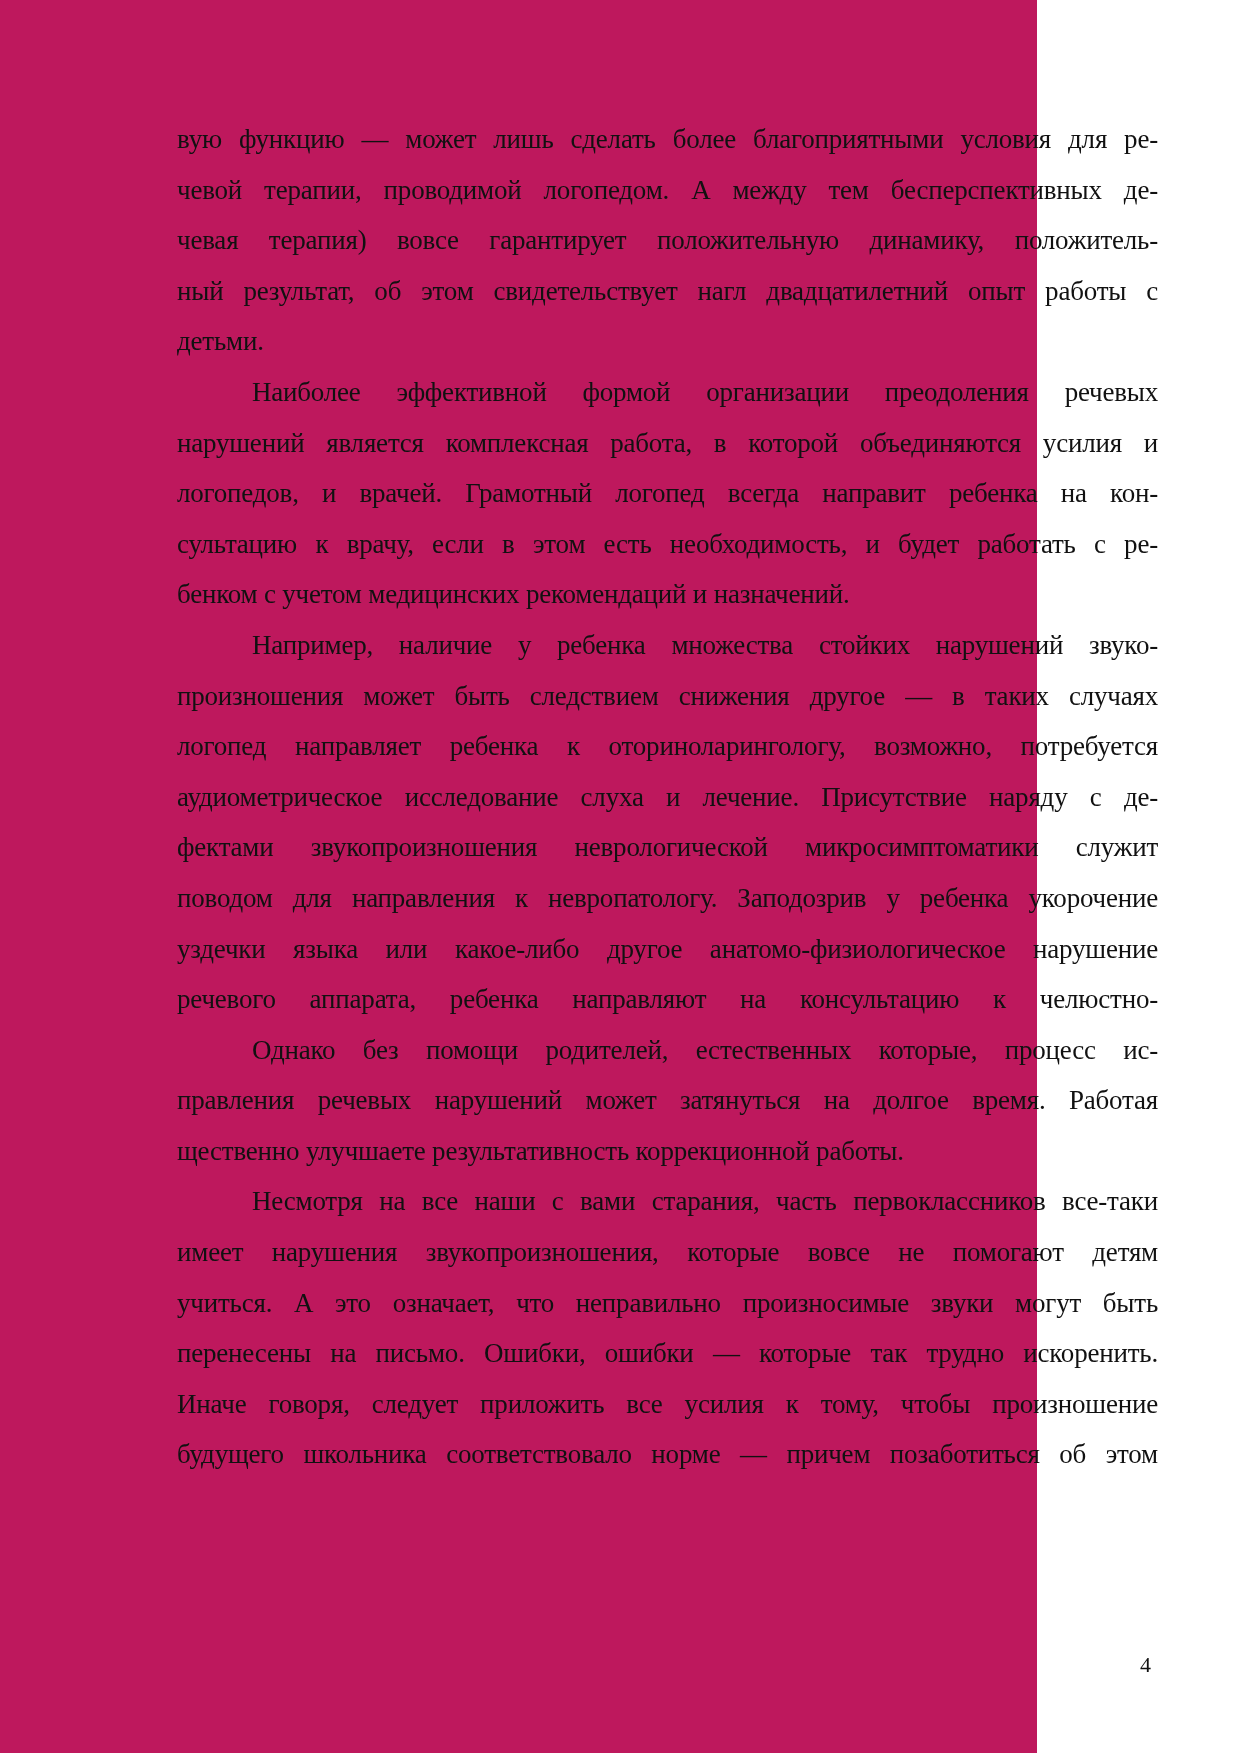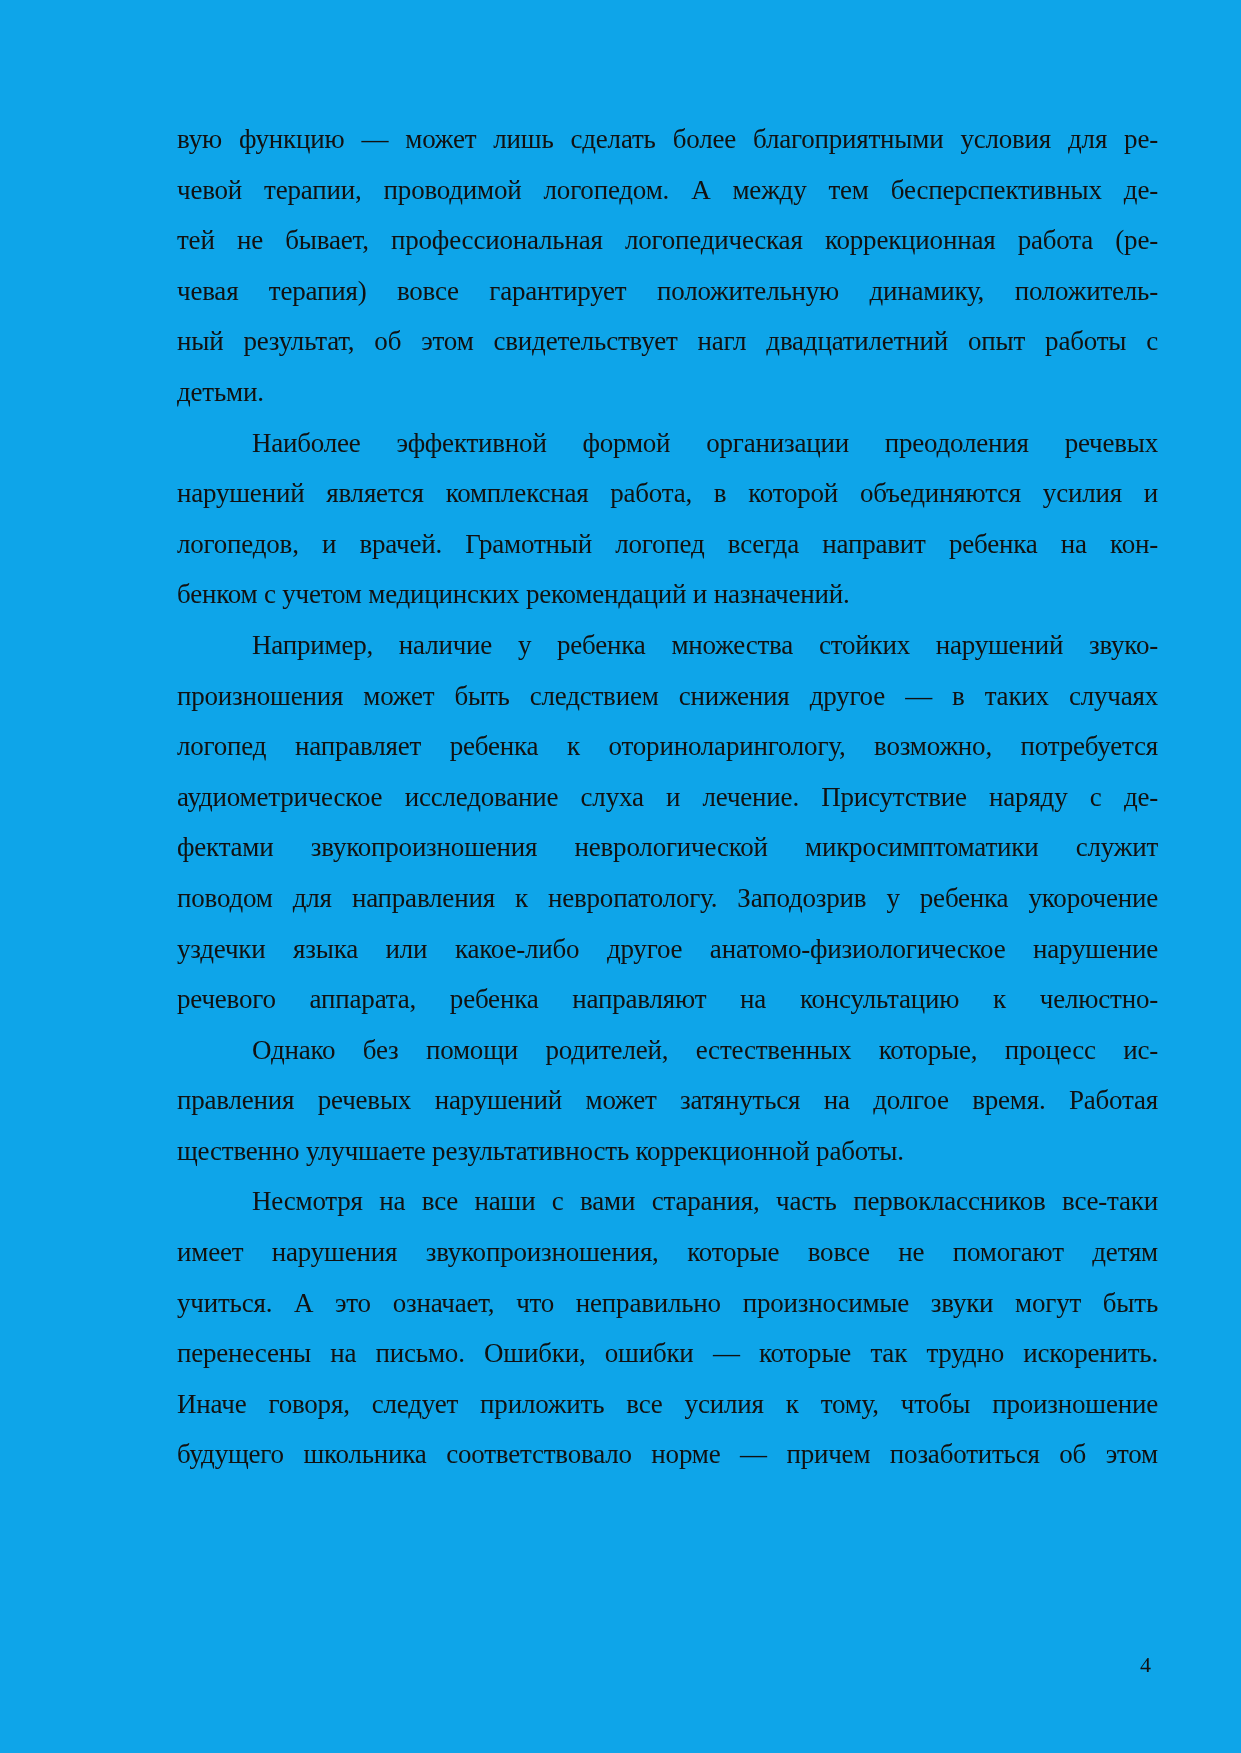--- a/index.html
+++ b/index.html
@@ -11,23 +11,23 @@
       width: 1241px;
       height: 1753px;
       position: relative;
       overflow: hidden;
       font-family: "Liberation Serif", "DejaVu Serif", serif;
       color: #111111;
     }
     .page {
       position: absolute;
       left: 0; top: 0;
-      width: 1241px;
+      width: 1037px;
       height: 1753px;
-      background: #0ea5e9;
+      background: #be185d;
     }
     .text-block {
       position: absolute;
       left: 177px;
       top: 114px;
       width: 981px;
     }
     .line {
       height: 50.6px;
       line-height: 50.6px;
@@ -55,28 +55,28 @@
     }
   </style>
 </head>
 <body>
 
 <div class="page">
   <div class="text-block">
 
     <div class="line">вую функцию — может лишь сделать более благоприятными условия для ре-</div>
     <div class="line">чевой терапии, проводимой логопедом. А между тем бесперспективных де-</div>
-    <div class="line">тей не бывает, профессиональная логопедическая коррекционная работа (ре-</div>
     <div class="line">чевая терапия) вовсе гарантирует положительную динамику, положитель-</div>
     <div class="line">ный результат, об этом свидетельствует нагл двадцатилетний опыт работы с</div>
     <div class="line last">детьми.</div>
 
     <div class="line indent">Наиболее эффективной формой организации преодоления речевых</div>
     <div class="line">нарушений является комплексная работа, в которой объединяются усилия и</div>
     <div class="line">логопедов, и врачей. Грамотный логопед всегда направит ребенка на кон-</div>
+    <div class="line">сультацию к врачу, если в этом есть необходимость, и будет работать с ре-</div>
     <div class="line last">бенком с учетом медицинских рекомендаций и назначений.</div>
 
     <div class="line indent">Например, наличие у ребенка множества стойких нарушений звуко-</div>
     <div class="line">произношения может быть следствием снижения другое — в таких случаях</div>
     <div class="line">логопед направляет ребенка к оториноларингологу, возможно, потребуется</div>
     <div class="line">аудиометрическое исследование слуха и лечение. Присутствие наряду с де-</div>
     <div class="line">фектами звукопроизношения неврологической микросимптоматики служит</div>
     <div class="line">поводом для направления к невропатологу. Заподозрив у ребенка укорочение</div>
     <div class="line">уздечки языка или какое-либо другое анатомо-физиологическое нарушение</div>
     <div class="line">речевого аппарата, ребенка направляют на консультацию к челюстно-</div>

